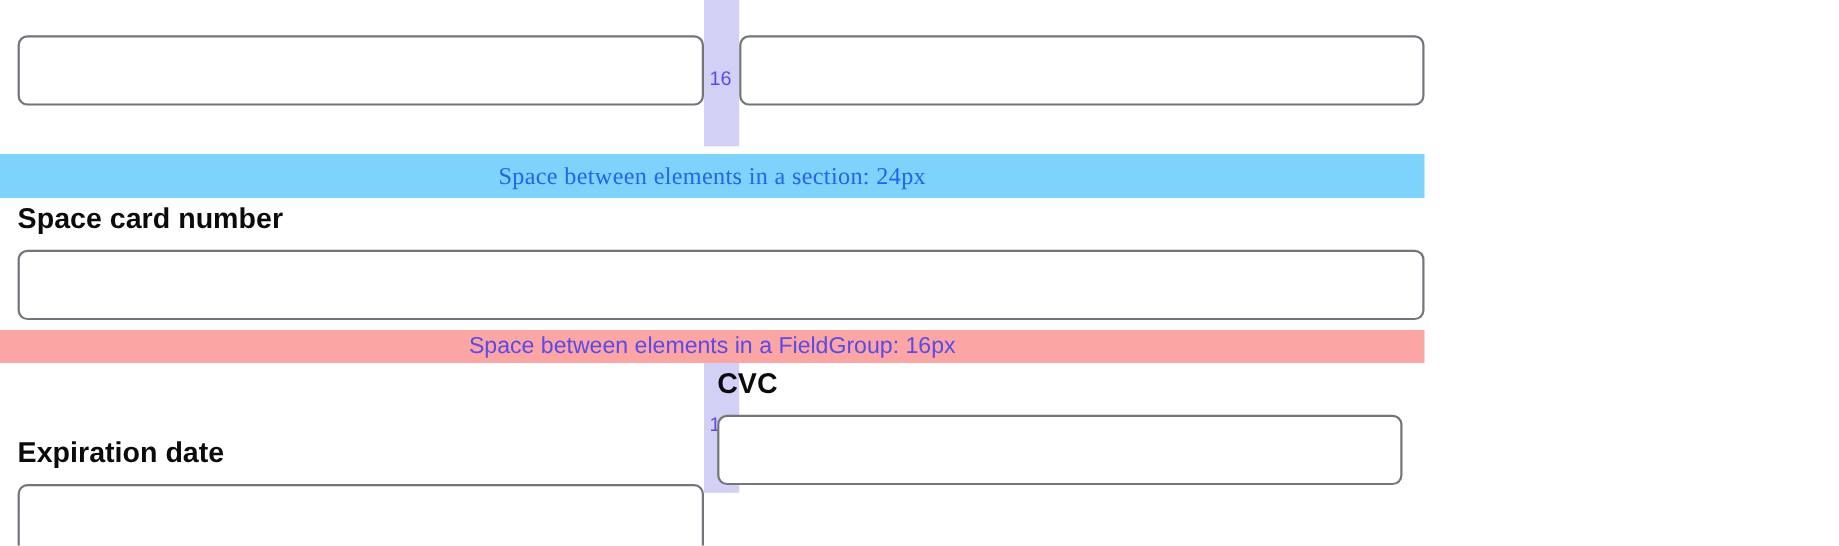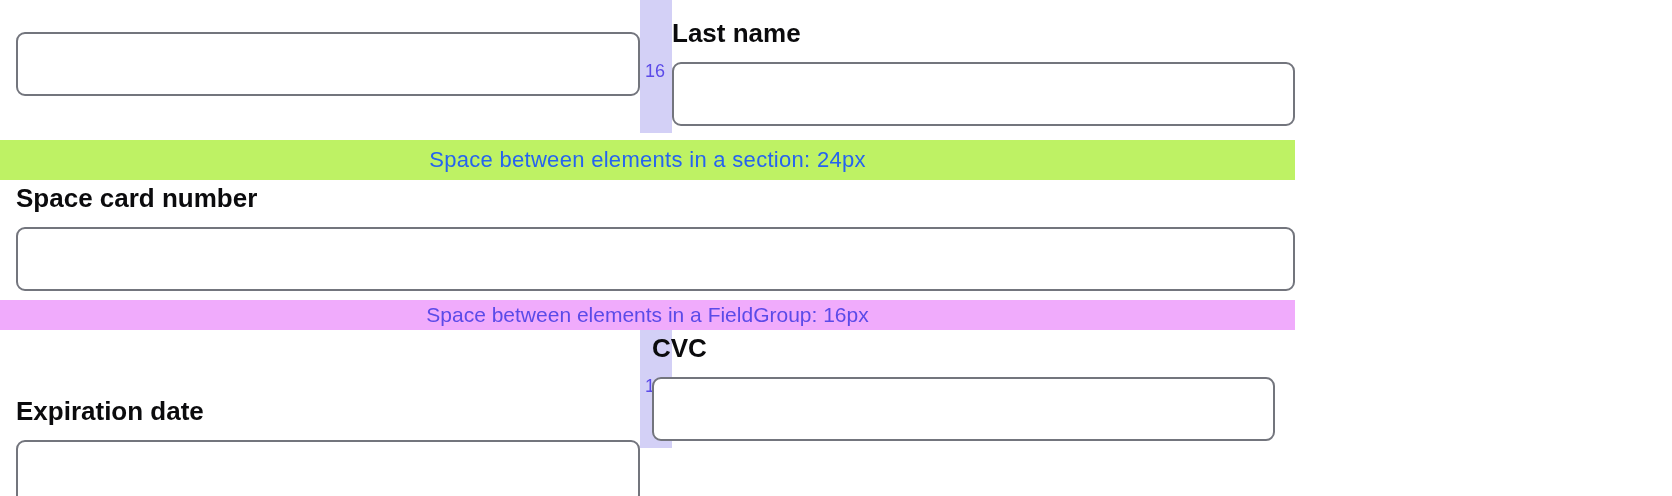--- a/index.html
+++ b/index.html
@@ -34,28 +34,28 @@
   .gap-band {
     position: absolute;
     left: 0;
     width: 1295px;
     display: flex;
     align-items: center;
     justify-content: center;
     box-sizing: border-box;
   }
   .gap-band.section {
-    background: #bef264;
+    background: #7dd3fc;
     color: #2563f0;
-    font-family: Liberation Sans, sans-serif;
+    font-family: Liberation Serif, serif;
     font-size: 22px;
     letter-spacing: 0.3px;
   }
   .gap-band.fieldgroup {
-    background: #f0abfc;
+    background: #fca5a5;
     color: #5b4ae8;
     font-family: "Liberation Sans", sans-serif;
     font-size: 21px;
   }
 
   
   .gap-col {
     position: absolute;
     background: #d3d0f6;
     width: 32px;
@@ -105,21 +105,20 @@
   <div class="content">
 
     <div class="gap-col" style="left:640px; top:0px; height:133px;"></div>
     <div class="gap-col-label" style="left:645px; top:62px;">16</div>
 
     <div class="field" style="left:16px; top:18px; width:624px;">
       <input class="field-input" type="text" value="" placeholder="" style="">
     </div>
 
     <div class="field" style="left:672px; top:18px; width:623px;">
-      <div class="field-label">Last name</div>
       <input class="field-input" type="text" value="" placeholder="" style="">
     </div>
 
     <div class="gap-band section" style="top:140px; height:40px;">
       <span>Space between elements in a section: 24px</span>
     </div>
 
     <div class="field" style="left:16px; top:183px; width:1279px;">
       <div class="field-label">Space card number</div>
       <input class="field-input" type="text" value="" placeholder="" style="">

